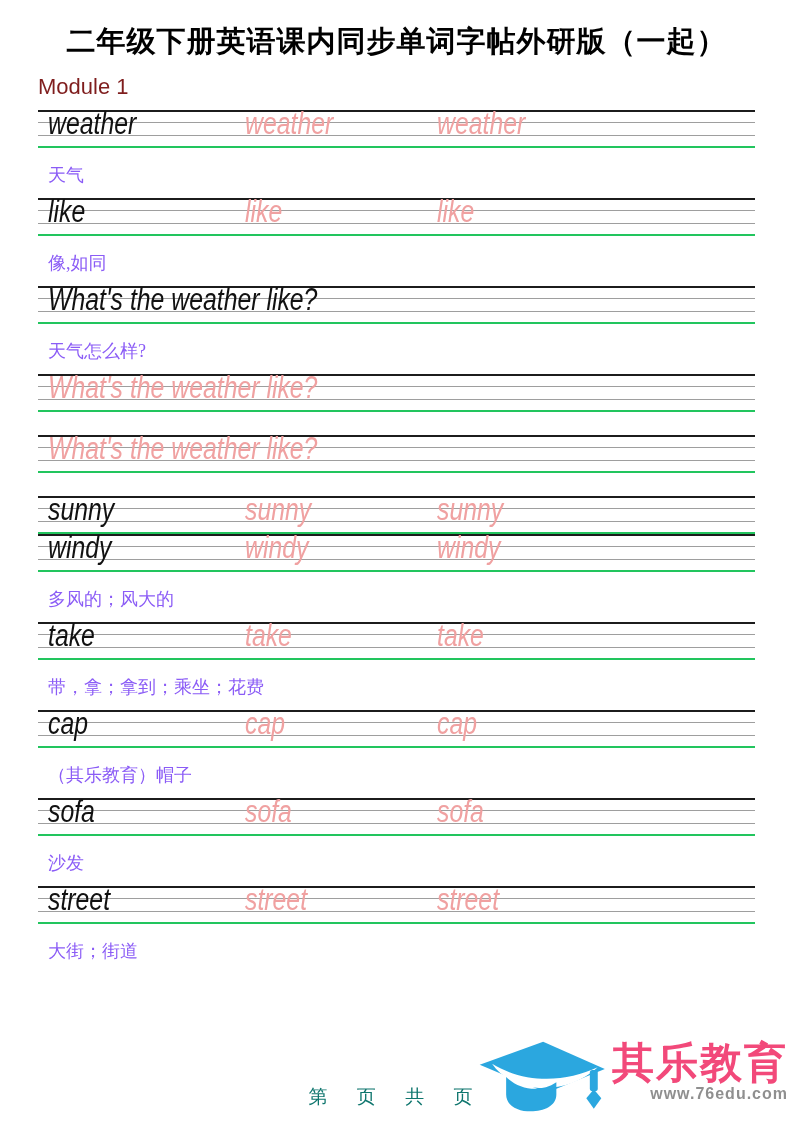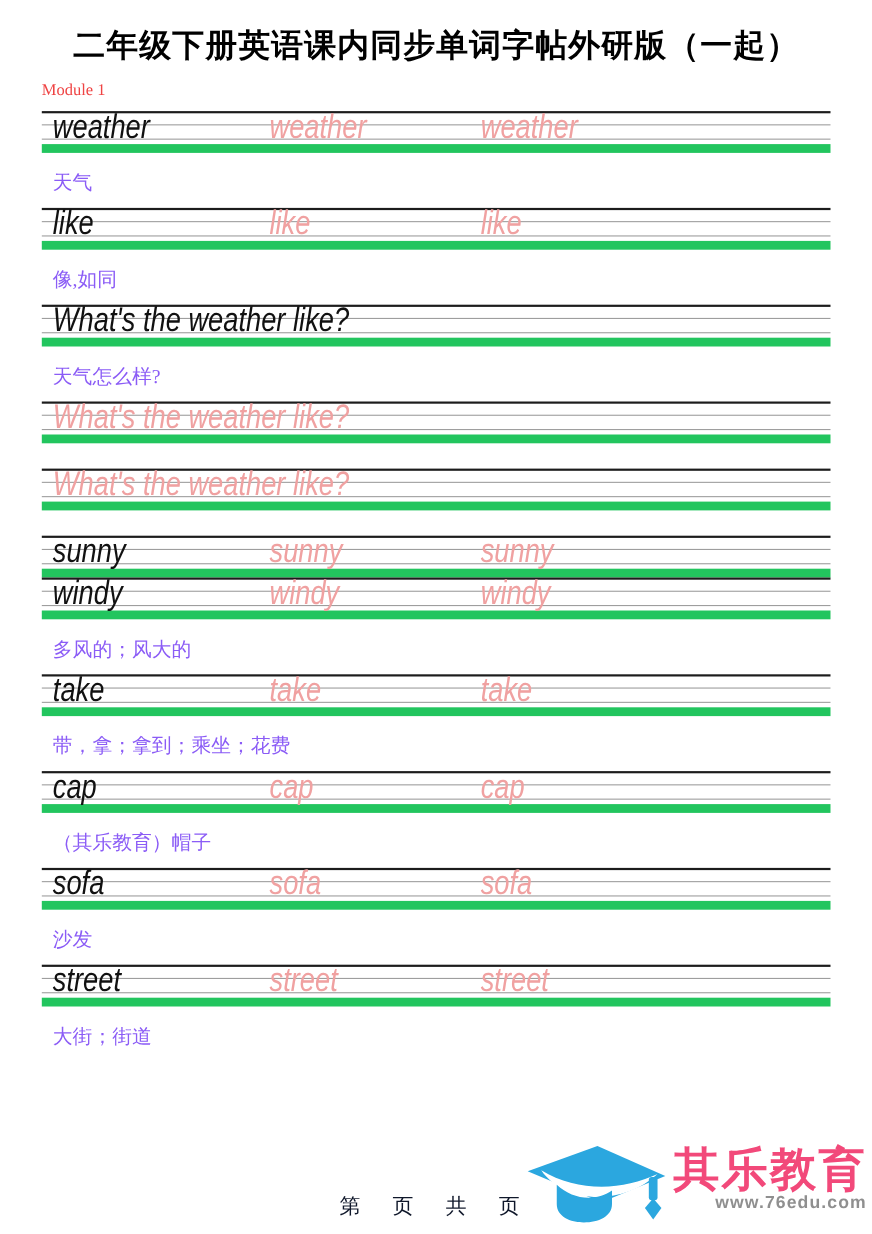--- a/index.html
+++ b/index.html
@@ -16,34 +16,34 @@
   .title{
     padding-top:22px;
     text-align:center;
     font-size:29px;
     font-weight:bold;
     letter-spacing:1px;
     color:#000;
   }
   .module{
     margin:12px 0 0 38px;
-    font-family:Liberation Serif, serif;
-    font-size:15px;
-    color:#ef4444;
+    font-family:Liberation Sans, sans-serif;
+    font-size:22px;
+    color:#7f1d1d;
   }
 
   .sheet{margin:10px 38px 0 38px;}
 
   .unit{position:relative;}
   .guide{
     position:relative;
     height:38px;
     box-sizing:border-box;
     border-top:2px solid #1c1c1c;
-    border-bottom:8px solid #22c55e;
+    border-bottom:2px solid #22c55e;
   }
   .inner-line{
     position:absolute;left:0;right:0;height:1px;
     background:#9e9e9e;
   }
   .l1{top:10px;}
   .l2{top:23px;}
 
   .word{
     position:absolute;
@@ -71,21 +71,21 @@
     color:#8b5cf6;
   }
   .meaning.empty{height:23px;padding:0;}
 
   .footer-pagenum{
     position:absolute;
     bottom:12px;left:0;width:100%;
     text-align:center;
     font-size:19px;
     letter-spacing:12px;
-    color:#0f172a;
+    color:#0f766e;
   }
 
   .logo{
     position:absolute;
     right:5px;bottom:8px;
     display:flex;
     align-items:flex-start;
   }
   .logo-text{display:flex;flex-direction:column;align-items:flex-end;margin-top:2px;}
   .logo-name{

